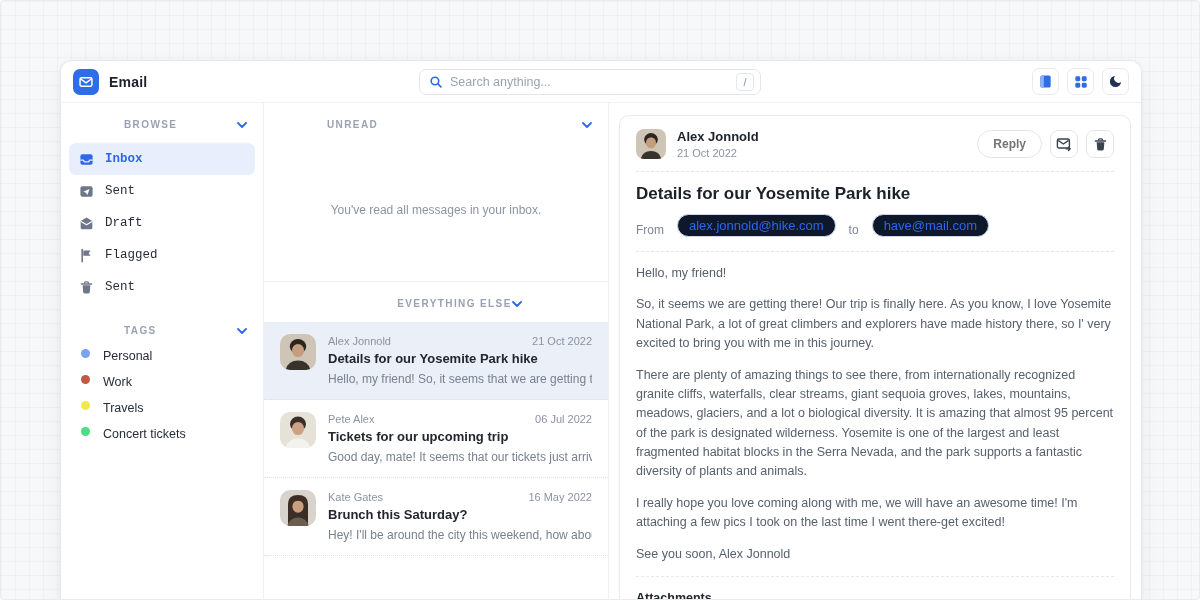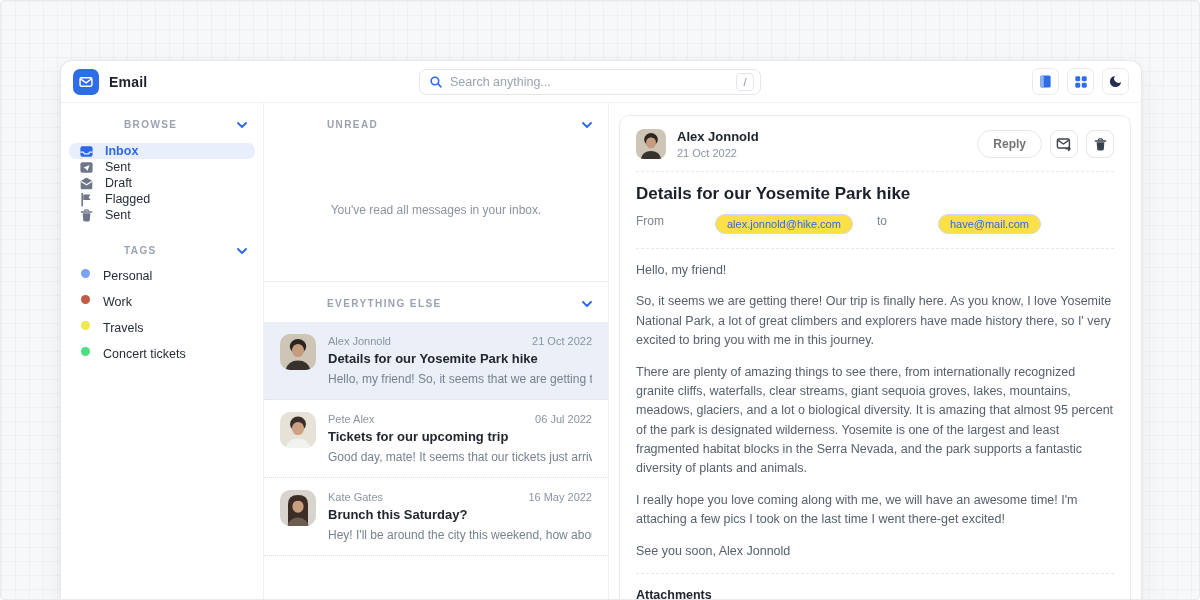--- a/index.html
+++ b/index.html
@@ -29,51 +29,51 @@
   .search input::placeholder { color:#9aa3b2; }
   .kbd { width:18px; height:18px; border:1px solid #e4e7ea; border-radius:4px; font-size:11px; color:#8b93a3; display:flex; align-items:center; justify-content:center; background:#fff; }
   .hdr-actions { margin-left:auto; display:flex; gap:8px; }
   .icon-btn { width:27px; height:27px; border:1px solid #e7eaee; border-radius:7px; background:#fff; display:flex; align-items:center; justify-content:center; cursor:pointer; }
   
   .cols { flex:1; display:flex; min-height:0; }
   .sidebar { width:202px; flex:0 0 202px; padding-top:16px; }
   .sect-head { display:flex; align-items:center; justify-content:space-between; padding:0 16px; margin-bottom:13px; }
   .sect-label { font-size:10px; font-weight:700; letter-spacing:1.4px; color:#9aa2b2;margin-left:47px; }
   .nav { padding:0 8px; margin-bottom:22px; }
-  .nav-item { display:flex; align-items:center; gap:11px; height:16px; padding:8px 10px; border-radius:7px; font-size:12.5px; color:#262c38; cursor:pointer; }
+  .nav-item { display:flex; align-items:center; gap:11px; height:16px; padding:16px 10px; border-radius:7px; font-size:12.5px; color:#262c38; cursor:pointer;font-family:Liberation Mono, monospace; }
   .nav-item .nicon { width:15px; display:flex; color:#6e7787; }
   .nav-item.sel { background:#e8eefb; color:#2d68e8; font-weight:600; }
   .nav-item.sel .nicon { color:#2d68e8; }
   .tags-list { padding:0 8px; }
   .tag-item { display:flex; align-items:flex-start; gap:13px; height:26px; padding:0 12px; font-size:12.5px; color:#262c38; cursor:pointer; }
   .dot { width:9px; height:9px; border-radius:50%; }
   
   .maillist { width:346px; flex:0 0 346px; border-left:1px solid #eef0f3; border-right:1px solid #eef0f3; padding-top:16px; display:flex; flex-direction:column; }
   .empty { text-align:center; font-size:12px; color:#8b93a3; padding:60px 20px 64px; }
-  .ee-head { border-top:1px solid #eef0f3; padding-top:16px; }
+  .ee-head { border-top:1px solid #eef0f3; padding-top:16px;justify-content:center; }
   .mail-item { display:flex; gap:12px; padding:12px 16px 13px; border-bottom:1px dotted #dde1e7; cursor:pointer; }
   .mail-item.sel { background:#eaeff8; }
   .avatar { border-radius:10px; overflow:hidden; flex:0 0 auto; }
   .mi-body { flex:1; min-width:0; }
   .mi-top { display:flex; justify-content:space-between; font-size:11px; color:#8b93a3; margin-top:1px; }
   .mi-subj { font-size:13px; font-weight:700; color:#22272f; margin-top:4px; white-space:nowrap; overflow:hidden; }
   .mi-prev { font-size:12px; color:#78818f; margin-top:6px; white-space:nowrap; overflow:hidden; }
   
   .detail { flex:1; background:#fff; padding:12px 10px; min-width:0; }
   .card { border:1px solid #e7eaee; border-radius:10px; background:#fff; padding:13px 16px 16px; box-shadow:0 1px 2px rgba(16,24,40,.03); }
   .d-head { display:flex; align-items:center; gap:11px; }
   .d-name { font-size:13px; font-weight:700; color:#1c212b; }
   .d-date { font-size:11px; color:#8b93a3; margin-top:3px; }
   .d-actions { margin-left:auto; display:flex; gap:8px; align-items:center; }
   .reply-btn { height:28px; padding:0 15px; border:1px solid #e3e6ea; border-radius:14px; background:#fff; font-size:12px; font-weight:600; color:#737373; cursor:pointer; font-family:"Liberation Sans", sans-serif; }
   .sq-btn { width:28px; height:28px; border:1px solid #e3e6ea; border-radius:8px; background:#fff; display:flex; align-items:center; justify-content:center; cursor:pointer; }
   .dash { border:none; border-top:1px dashed #e5e8ed; margin:12px 0; }
   .d-subject { font-size:17px; font-weight:700; color:#1b212b; margin-top:2px; }
-  .fromto { display:flex; align-items:flex-start; gap:24px; margin-top:10px; font-size:12px; color:#7c8594; }
-  .chip { font-size:11px; color:#2d68e8; border:1px solid #ccd8f6; border-radius:12px; padding:3px 11px; background:#fde047; cursor:pointer;margin-left:27px; }
+  .fromto { display:flex; align-items:flex-end; gap:13px; margin-top:10px; font-size:12px; color:#7c8594; }
+  .chip { font-size:13px; color:#2d68e8; border:1px solid #ccd8f6; border-radius:12px; padding:3px 11px; background:#0f172a; cursor:pointer; }
   .body p { font-size:12.5px; line-height:1.55; color:#57606e; margin:12px 0; }
   .att-label { font-size:12.5px; font-weight:700; color:#20252e; margin:14px 0 11px; }
   svg { display:block; }
 </style>
 </head>
 <body>
 
 <div class="canvas">
   <div class="window">
 

